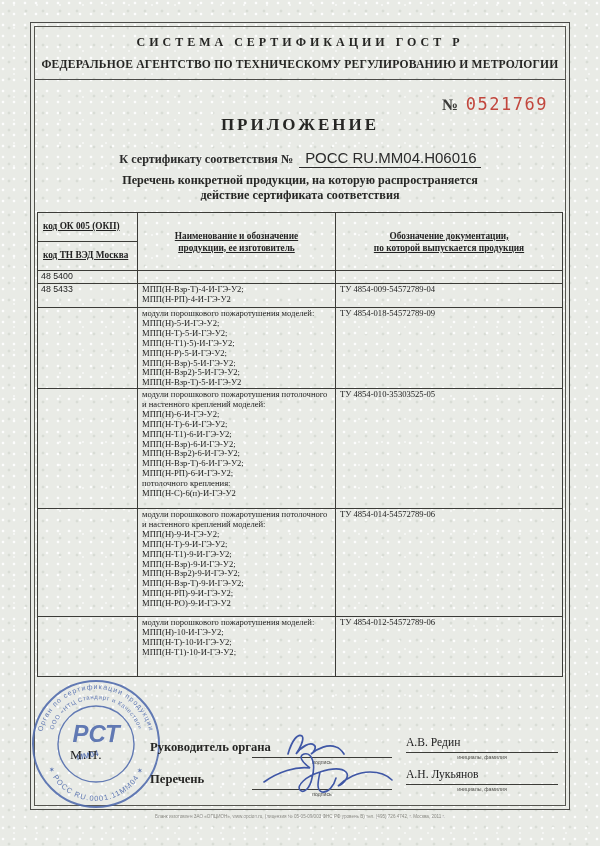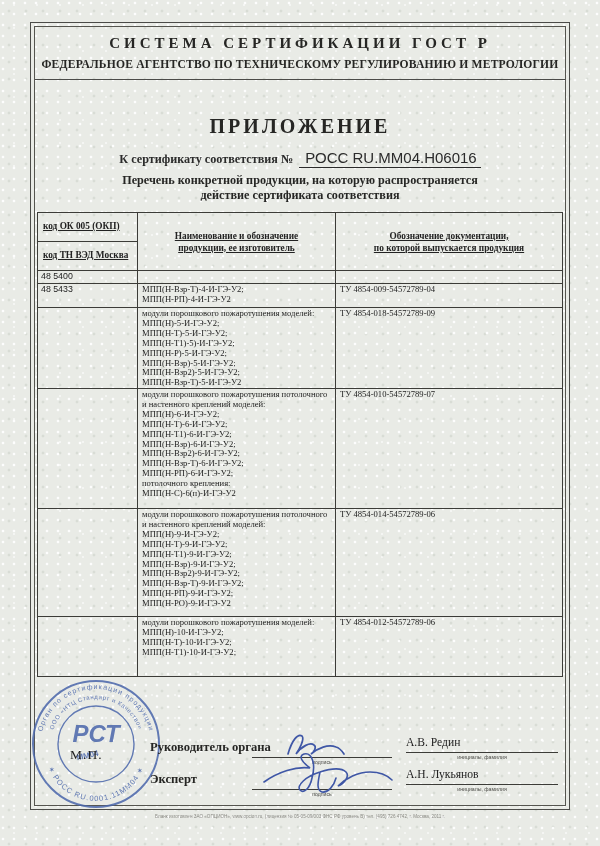--- a/index.html
+++ b/index.html
@@ -11,30 +11,30 @@
       radial-gradient(circle at 9px 11px, rgba(203,208,199,.55) 1px, transparent 1.8px),
       radial-gradient(circle at 14px 5px, rgba(255,255,255,.5) 1px, transparent 1.5px);
     background-size:11px 11px,17px 17px,23px 23px;
     font-family:"Liberation Serif", serif; color:#2b2b2b;
   }
   .frame-outer{position:absolute;left:30px;top:22px;width:538px;height:786px;border:1.6px solid #4b4b48;}
   .frame-inner{position:absolute;left:3px;top:3px;right:3px;bottom:3px;border:1px solid #55554f;}
   .hdr-sep{position:absolute;left:35px;top:79px;width:530px;border-top:1.6px solid #4b4b48;}
 
   .system-title{position:absolute;left:0;right:0;top:35px;text-align:center;
-    font-weight:bold;font-size:15px;letter-spacing:4px;color:#262624;}
+    font-weight:bold;font-size:12px;letter-spacing:4px;color:#262624;}
   .agency-title{position:absolute;left:0;right:0;top:58px;text-align:center;
     font-weight:bold;font-size:11.6px;letter-spacing:.2px;color:#262624;}
 
   .form-number{position:absolute;right:52px;top:94px;font-size:16px;}
   .form-number .lbl{color:#3a3a38;font-weight:bold;margin-right:8px;}
   .form-number .val{color:#c2473e;font-family:"DejaVu Sans Mono", monospace;font-size:17px;letter-spacing:1.5px;}
 
   .page-title{position:absolute;left:0;right:0;top:115px;text-align:center;
-    font-weight:bold;font-size:20px;letter-spacing:3px;color:#262624;}
+    font-weight:bold;font-size:17px;letter-spacing:3px;color:#262624;}
 
   .cert-line{position:absolute;left:0;right:0;top:149px;text-align:center;font-size:12.2px;}
   .cert-line .lbl{font-weight:bold;}
   .cert-line .num{font-family:"Liberation Sans", sans-serif;font-size:15px;
     border-bottom:1px solid #2b2b2b;padding:0 4px 1px 6px;margin-left:3px;}
 
   .subtitle{position:absolute;left:0;right:0;text-align:center;font-weight:bold;font-size:12.2px;color:#262624;}
   .subtitle.l1{top:173px;}
   .subtitle.l2{top:188px;}
 
@@ -78,20 +78,23 @@
 <div class="sheet">
 
   <div class="frame-outer">
     <div class="frame-inner"></div>
   </div>
   <div class="hdr-sep"></div>
 
   <div class="system-title">СИСТЕМА СЕРТИФИКАЦИИ ГОСТ Р</div>
   <div class="agency-title">ФЕДЕРАЛЬНОЕ АГЕНТСТВО ПО ТЕХНИЧЕСКОМУ РЕГУЛИРОВАНИЮ И МЕТРОЛОГИИ</div>
 
+  <div class="form-number">
+    <span class="lbl">№</span><span class="val">0521769</span>
+  </div>
 
   <div class="page-title">ПРИЛОЖЕНИЕ</div>
 
   <div class="cert-line">
     <span class="lbl">К сертификату соответствия №</span>
     <span class="num">РОСС RU.MM04.H06016</span>
   </div>
 
   <div class="subtitle l1">Перечень конкретной продукции,  на которую распространяется</div>
   <div class="subtitle l2">действие сертификата соответствия</div>
@@ -140,21 +143,21 @@
 и настенного креплений моделей:
 МПП(Н)-6-И-ГЭ-У2;
 МПП(Н-Т)-6-И-ГЭ-У2;
 МПП(Н-Т1)-6-И-ГЭ-У2;
 МПП(Н-Взр)-6-И-ГЭ-У2;
 МПП(Н-Взр2)-6-И-ГЭ-У2;
 МПП(Н-Взр-Т)-6-И-ГЭ-У2;
 МПП(Н-РП)-6-И-ГЭ-У2;
 потолочного крепления:
 МПП(Н-С)-6(п)-И-ГЭ-У2</div>
-      <div class="c3 cell pre">ТУ 4854-010-54572789-07</div>
+      <div class="c3 cell pre">ТУ 4854-010-35303525-05</div>
     </div>
 
     <div class="trow rh4">
       <div class="c1 cell"></div>
       <div class="c2 cell pre">модули порошкового пожаротушения потолочного
 и настенного креплений моделей:
 МПП(Н)-9-И-ГЭ-У2;
 МПП(Н-Т)-9-И-ГЭ-У2;
 МПП(Н-Т1)-9-И-ГЭ-У2;
 МПП(Н-Взр)-9-И-ГЭ-У2;
@@ -201,21 +204,21 @@
   </svg>
   <div class="mp-mark">М.П.</div>
 
   <div class="sig-label" style="left:150px;top:740px;">Руководитель органа</div>
   <div class="sig-line" style="left:252px;top:757px;width:140px;"></div>
   <div class="sig-cap" style="left:252px;top:759px;width:140px;">подпись</div>
   <div class="sig-name" style="left:406px;top:736px;width:152px;">А.В. Редин</div>
   <div class="sig-line" style="left:406px;top:752px;width:152px;"></div>
   <div class="sig-cap" style="left:406px;top:754px;width:152px;">инициалы, фамилия</div>
 
-  <div class="sig-label" style="left:150px;top:772px;">Эксперт</div>
+  <div class="sig-label" style="left:150px;top:772px;">Перечень</div>
   <div class="sig-line" style="left:252px;top:789px;width:140px;"></div>
   <div class="sig-cap" style="left:252px;top:791px;width:140px;">подпись</div>
   <div class="sig-name" style="left:406px;top:768px;width:152px;">А.Н. Лукьянов</div>
   <div class="sig-line" style="left:406px;top:784px;width:152px;"></div>
   <div class="sig-cap" style="left:406px;top:786px;width:152px;">инициалы, фамилия</div>
 
   <svg class="ink" style="left:284px;top:730px;" width="64" height="30" viewBox="0 0 64 30" xmlns="http://www.w3.org/2000/svg">
     <path d="M4,24 C8,10 14,3 18,6 C21,9 15,20 12,24 C18,16 26,12 30,15 C33,17 30,22 27,24 C34,18 44,14 52,17 C56,18 58,21 60,24" fill="none" stroke="#3f57a6" stroke-width="1.7" stroke-linecap="round"></path>
   </svg>
   <svg class="ink" style="left:258px;top:748px;" width="140" height="48" viewBox="0 0 140 48" xmlns="http://www.w3.org/2000/svg">

